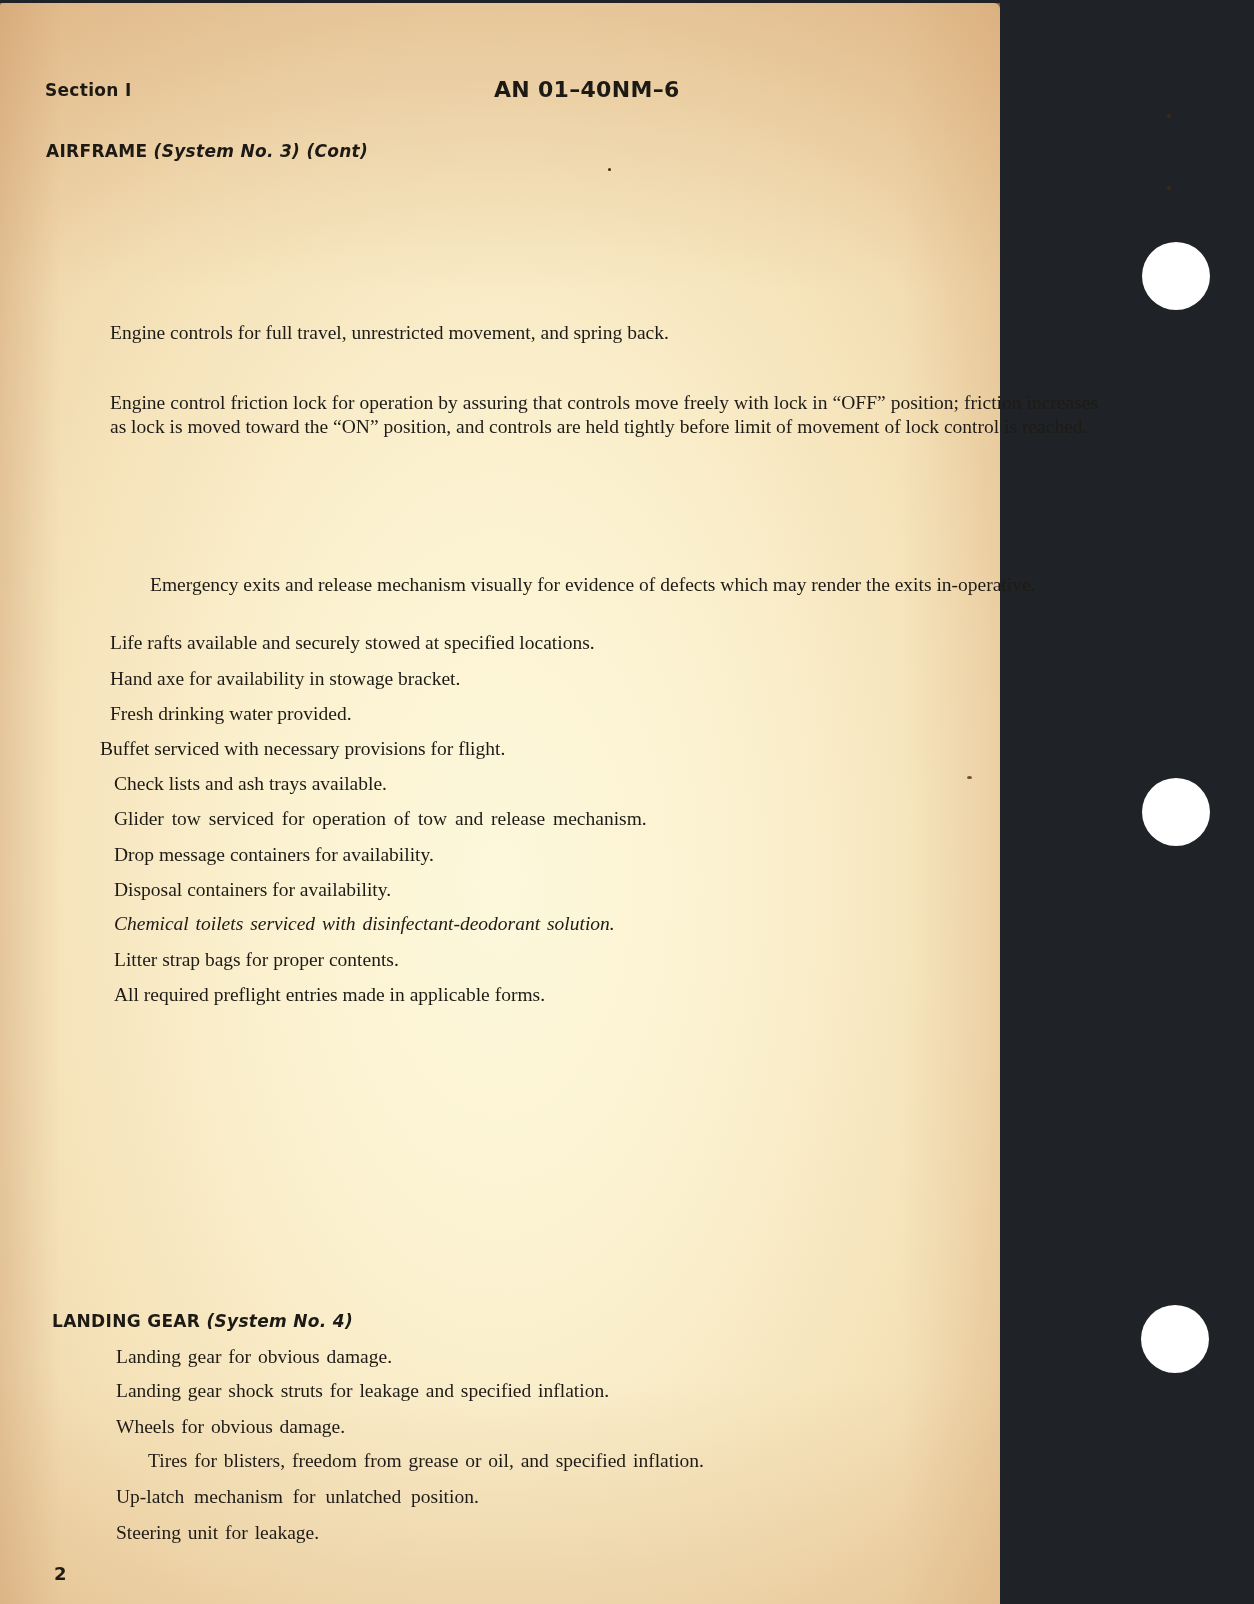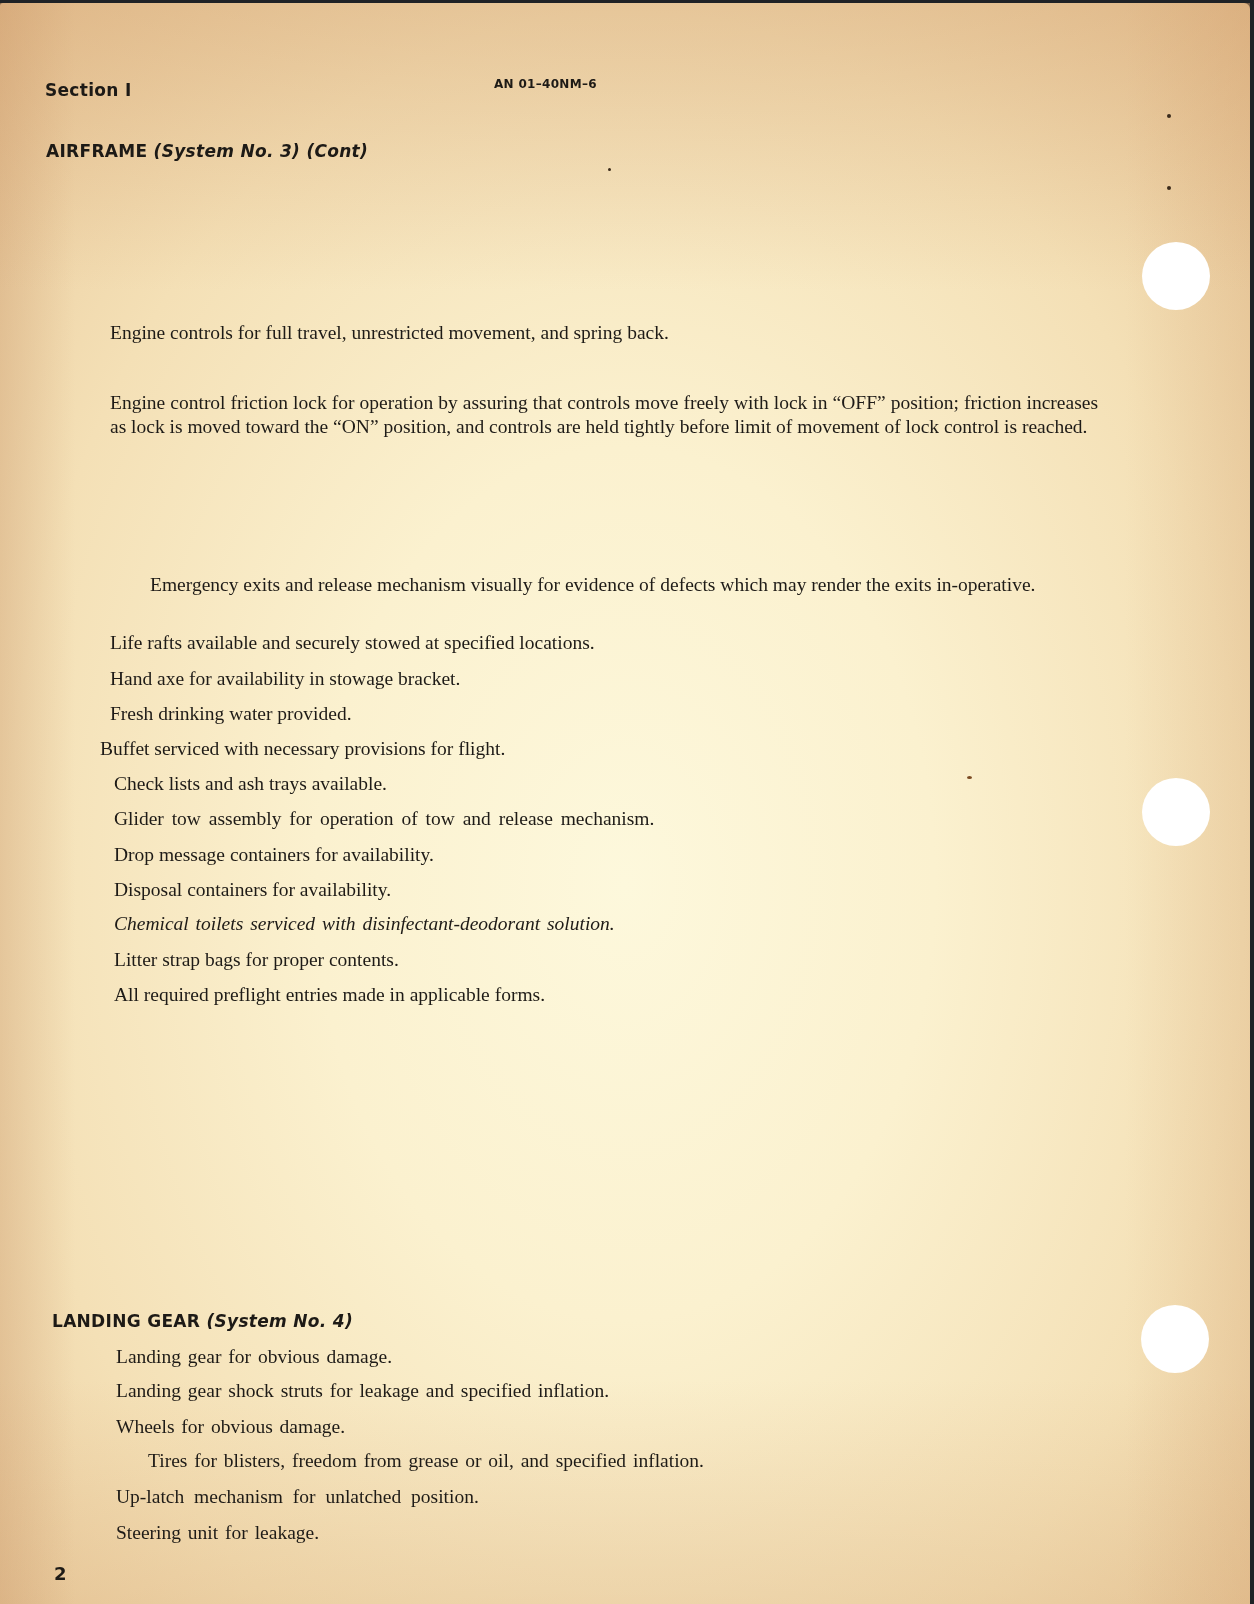--- a/index.html
+++ b/index.html
@@ -10,21 +10,21 @@
       width: 1254px;
       height: 1604px;
       background: #1f2226;
       position: relative;
       overflow: hidden;
     }
     .page {
       position: absolute;
       left: 0;
       top: 3px;
-      width: 1250px;
+      width: 1000px;
       height: 1601px;
       background:
         radial-gradient(ellipse at 50% 55%, #fdf8dc 0%, #fbf1cf 35%, #f4e0b6 70%, #e9c99b 100%);
       border-radius: 3px 6px 0 0;
     }
     .page::before {
       content: "";
       position: absolute;
       inset: 0;
       background:
@@ -83,21 +83,21 @@
       font-size: 18px;
       color: #1d1a16;
     }
   </style>
 </head>
 <body>
 
 <div class="page">
 
   <div class="hdr" style="left:45px; top:77px;">Section I</div>
-  <div class="hdr" style="left:494px; top:74px; font-size:12px;">AN 01–40NM–6</div>
+  <div class="hdr" style="left:494px; top:74px; font-size:22px;">AN 01–40NM–6</div>
 
   <div class="hdr" style="left:46px; top:138px;">
     <span>AIRFRAME</span>
     <span class="it">(System No. 3) (Cont)</span>
   </div>
 
   <div class="item">
 
     <span class="txt" style="left:110px; top:318px;">Engine controls for full travel, unrestricted movement, and spring back.</span>
   </div>
@@ -132,21 +132,21 @@
     <span class="txt" style="left:100px; top:734px;">Buffet serviced with necessary provisions for flight.</span>
   </div>
 
   <div class="item">
 
     <span class="txt" style="left:114px; top:769px;">Check lists and ash trays available.</span>
   </div>
 
   <div class="item">
 
-    <span class="txt" style="left:114px; top:804px; word-spacing:3px;">Glider tow assembly for operation of tow and release mechanism.</span>
+    <span class="txt" style="left:114px; top:804px; word-spacing:3px;">Glider tow serviced for operation of tow and release mechanism.</span>
   </div>
 
   <div class="item">
 
     <span class="txt" style="left:114px; top:840px;">Drop message containers for availability.</span>
   </div>
 
   <div class="item">
 
     <span class="txt" style="left:114px; top:875px;">Disposal containers for availability.</span>

